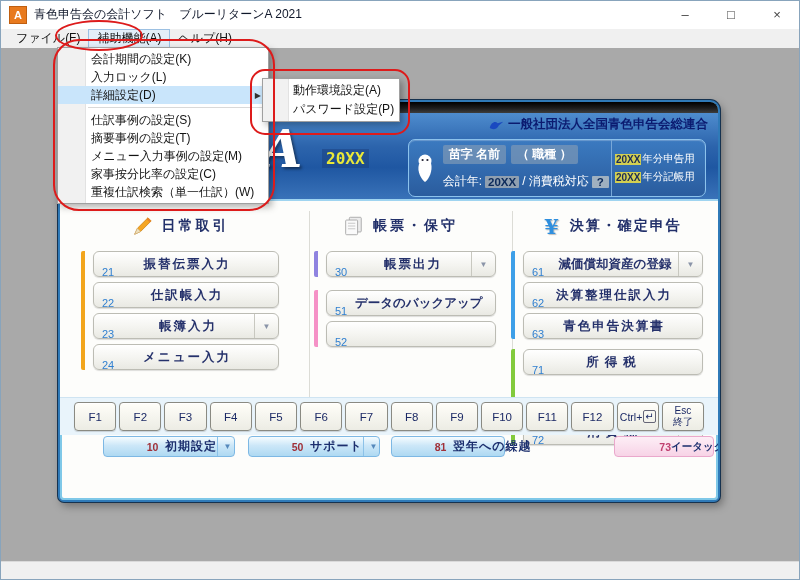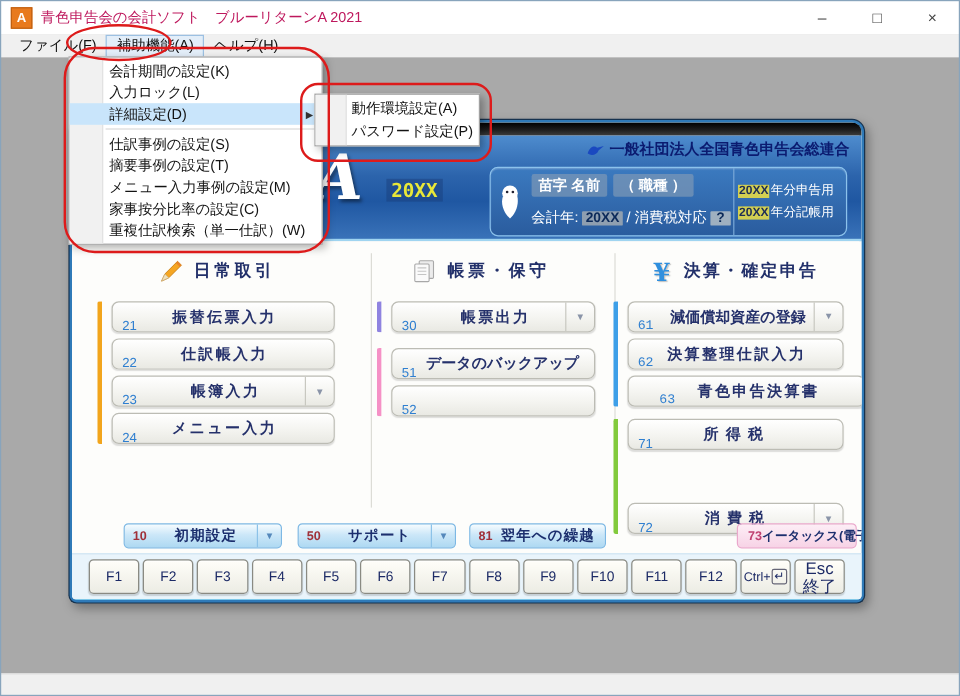--- a/index.html
+++ b/index.html
@@ -7,21 +7,21 @@
     width:800px;height:580px;position:relative;overflow:hidden;
     background:#a9a9a9;font-family:"Liberation Sans","DejaVu Sans",sans-serif;
     -webkit-font-smoothing:antialiased;
   }
   .frame{position:absolute;inset:0;border:1px solid #88a4bc;pointer-events:none;z-index:99;}
 
   
   .titlebar{position:absolute;top:0;left:0;right:0;height:29px;background:#ffffff;display:flex;align-items:center;}
   .app-icon{width:16px;height:16px;margin:0 7px 0 9px;background:#e87a1e;color:#fff;
     font-weight:bold;font-size:11px;display:flex;align-items:center;justify-content:center;border:1px solid #c05f10;}
-  .title-text{font-size:12px;color:#be185d;}
+  .title-text{font-size:12px;color:#0f172a;}
   .win-controls{margin-left:auto;display:flex;height:100%;}
   .win-btn{width:46px;height:100%;display:flex;align-items:center;justify-content:center;font-size:13px;color:#444;}
 
   
   .menubar{position:absolute;top:29px;left:0;right:0;height:19px;background:#f0f0f0;display:flex;align-items:stretch;padding-left:8px;font-size:12px;color:#111;}
   .menu-top-item{display:flex;align-items:center;padding:0 8px;}
   .menu-top-item.open{background:#e3eef9;border:1px solid #9cc0e2;}
 
   
   .client{position:absolute;top:48px;left:0;right:0;bottom:18px;background:#a9a9a9;}
@@ -48,51 +48,51 @@
   .chip-row{display:flex;gap:5px;align-items:center;}
   .chip{background:rgba(125,153,182,.7);color:#fff;font-weight:bold;font-size:12px;padding:1px 6px;border-radius:2px;white-space:nowrap;}
   .fiscal-row{font-size:12px;color:#fff;display:flex;align-items:center;gap:3px;white-space:nowrap;}
   .chip-year{background:#8f9fb0;color:#0c2a5a;font-weight:bold;padding:0 3px;border-radius:1px;font-size:11.5px;}
   .chip-help{background:#9fb0c0;color:#0c2a5a;font-weight:bold;padding:0 5px;border-radius:1px;font-size:11.5px;}
   .badge-right{width:88px;border-left:1px solid #79a8d8;padding:6px 3px;display:flex;flex-direction:column;justify-content:center;gap:4px;}
   .usage-line{font-size:10.5px;color:#fff;white-space:nowrap;display:flex;align-items:center;}
   .chip-usage{background:#d2cf52;color:#1c2c55;font-weight:bold;padding:0 1px;margin-right:1px;font-size:10px;}
 
   
-  .content{position:relative;height:298px;background:#fdfdfb;}
+  .content{position:relative;height:234px;background:#fdfdfb;}
   .vsep{position:absolute;top:10px;height:212px;width:1px;background:#dcdcd6;}
   .sec-head{position:absolute;top:12px;height:26px;display:flex;align-items:center;justify-content:center;gap:9px;
     font-size:14px;font-weight:bold;color:#22306a;letter-spacing:3px;}
   .group{position:absolute;display:flex;flex-direction:column;gap:5px;border-left:4px solid #ccc;padding-left:8px;border-radius:2px;}
   .mbtn{height:24px;display:flex;align-items:center;border:1px solid #bcbcb4;border-radius:6px;
     background:linear-gradient(180deg,#ffffff,#f4f4f0 55%,#e9e9e3);box-shadow:0 1px 1px rgba(0,0,0,.13);}
   .mbtn .num{width:28px;text-align:center;font-size:11px;color:#2f7fd0;flex:none;margin-top:16px;}
   .mbtn .lbl{flex:1;text-align:center;font-size:12.5px;font-weight:bold;color:#25316b;letter-spacing:2px;white-space:nowrap;}
   .mbtn .lbl.tight{letter-spacing:0;}
   .mbtn:not(.has-arrow) .lbl{margin-right:26px;}
   .mbtn .arr{width:23px;align-self:stretch;border-left:1px solid #c8c8c0;display:flex;align-items:center;justify-content:center;
     color:#8a94a8;font-size:8px;flex:none;}
 
   
   .bbtn{position:absolute;height:19px;display:flex;align-items:center;border-radius:4px;top:235px;}
   .bbtn.blue{background:linear-gradient(180deg,#f6fcff,#cce7f8 45%,#aed9f2);border:1px solid #7db8e4;}
   .bbtn.pink{background:linear-gradient(180deg,#fdeef6,#f7d3e6);border:1px solid #eaa8cc;}
-  .bbtn .num{width:25px;text-align:center;font-size:10.5px;font-weight:bold;color:#a03038;flex:none;}
+  .bbtn .num{width:25px;text-align:center;font-size:10.5px;font-weight:bold;color:#a03038;flex:none;margin-left:36px;}
   .bbtn.pink .num{color:#c04070;text-align:right;}
   .bbtn .lbl{flex:1;text-align:center;font-size:12px;font-weight:bold;color:#1c2f6e;letter-spacing:1px;white-space:nowrap;}
   .bbtn.pink .lbl{font-size:10.5px;letter-spacing:0;}
   .bbtn .arr{width:19px;align-self:stretch;border-left:1px solid #8cc2e8;display:flex;align-items:center;justify-content:center;color:#5588bb;font-size:8px;flex:none;}
 
   
   .fkeys{position:absolute;left:0;right:0;bottom:0;height:37px;background:#e9f4fb;border-top:1px solid #cfe4f2;
     display:flex;align-items:center;gap:3px;padding:0 14px;}
   .fkey{flex:1;height:27px;background:linear-gradient(180deg,#fffef9,#ecece4);border:1px solid #8a8a82;border-radius:4px;
     display:flex;flex-direction:column;align-items:center;justify-content:center;font-size:11.5px;color:#1c2a66;
     box-shadow:inset 0 1px 0 #fff,0 1px 1px rgba(0,0,0,.15);}
-  .fkey .small{font-size:14px;line-height:1.05;}
+  .fkey .small{font-size:10px;line-height:1.05;}
   .enter-glyph{font-size:10px;border:1px solid #667;border-radius:2px;padding:0 1px;margin-left:1px;line-height:1.1;}
 
   
   .menu-panel{position:absolute;left:57px;top:47px;width:210px;background:#fff;border:1px solid #a0a0a0;
     box-shadow:3px 3px 7px rgba(0,0,0,.3);z-index:60;padding:2px 0;}
   .menu-panel::before{content:"";position:absolute;left:0;top:0;bottom:0;width:27px;background:#f1f1f1;border-right:1px solid #e2e2e2;}
   .menu-row{position:relative;height:18px;display:flex;align-items:center;padding-left:33px;font-size:12px;color:#131313;}
   .menu-row.hl{background:#c9e5fb;}
   .sub-arrow{position:absolute;right:7px;font-size:8px;color:#333;}
   .menu-sep{height:1px;background:#d9d9d9;margin:3px 3px 3px 30px;position:relative;}
@@ -244,31 +244,31 @@
     <div class="group" style="left:254px;top:89px;border-left-color:#f591c6;">
       <div class="mbtn" style="width:168px;">
         <span class="num">51</span>
         <span class="lbl tight">データのバックアップ</span>
       </div>
       <div class="mbtn" style="width:168px;">
         <span class="num">52</span>
       </div>
     </div>
 
-    <div class="group" style="left:451px;top:50px;border-left-color:#3d9fe8;font-family:Liberation Mono, monospace;">
+    <div class="group" style="left:451px;top:50px;border-left-color:#3d9fe8;">
       <div class="mbtn has-arrow" style="width:178px;">
         <span class="num">61</span>
         <span class="lbl tight">減価償却資産の登録</span>
         <span class="arr">▼</span>
       </div>
       <div class="mbtn" style="width:178px;">
         <span class="num">62</span>
         <span class="lbl">決算整理仕訳入力</span>
       </div>
-      <div class="mbtn" style="width:178px;padding-left:18px;">
+      <div class="mbtn" style="width:178px;">
         <span class="num">63</span>
         <span class="lbl">青色申告決算書</span>
       </div>
     </div>
     <div class="group" style="left:451px;top:148px;border-left-color:#82ca3c;gap:44px;">
       <div class="mbtn" style="width:178px;">
         <span class="num">71</span>
         <span class="lbl" style="letter-spacing:6px;">所得税</span>
       </div>
       <div class="mbtn has-arrow" style="width:178px;">

